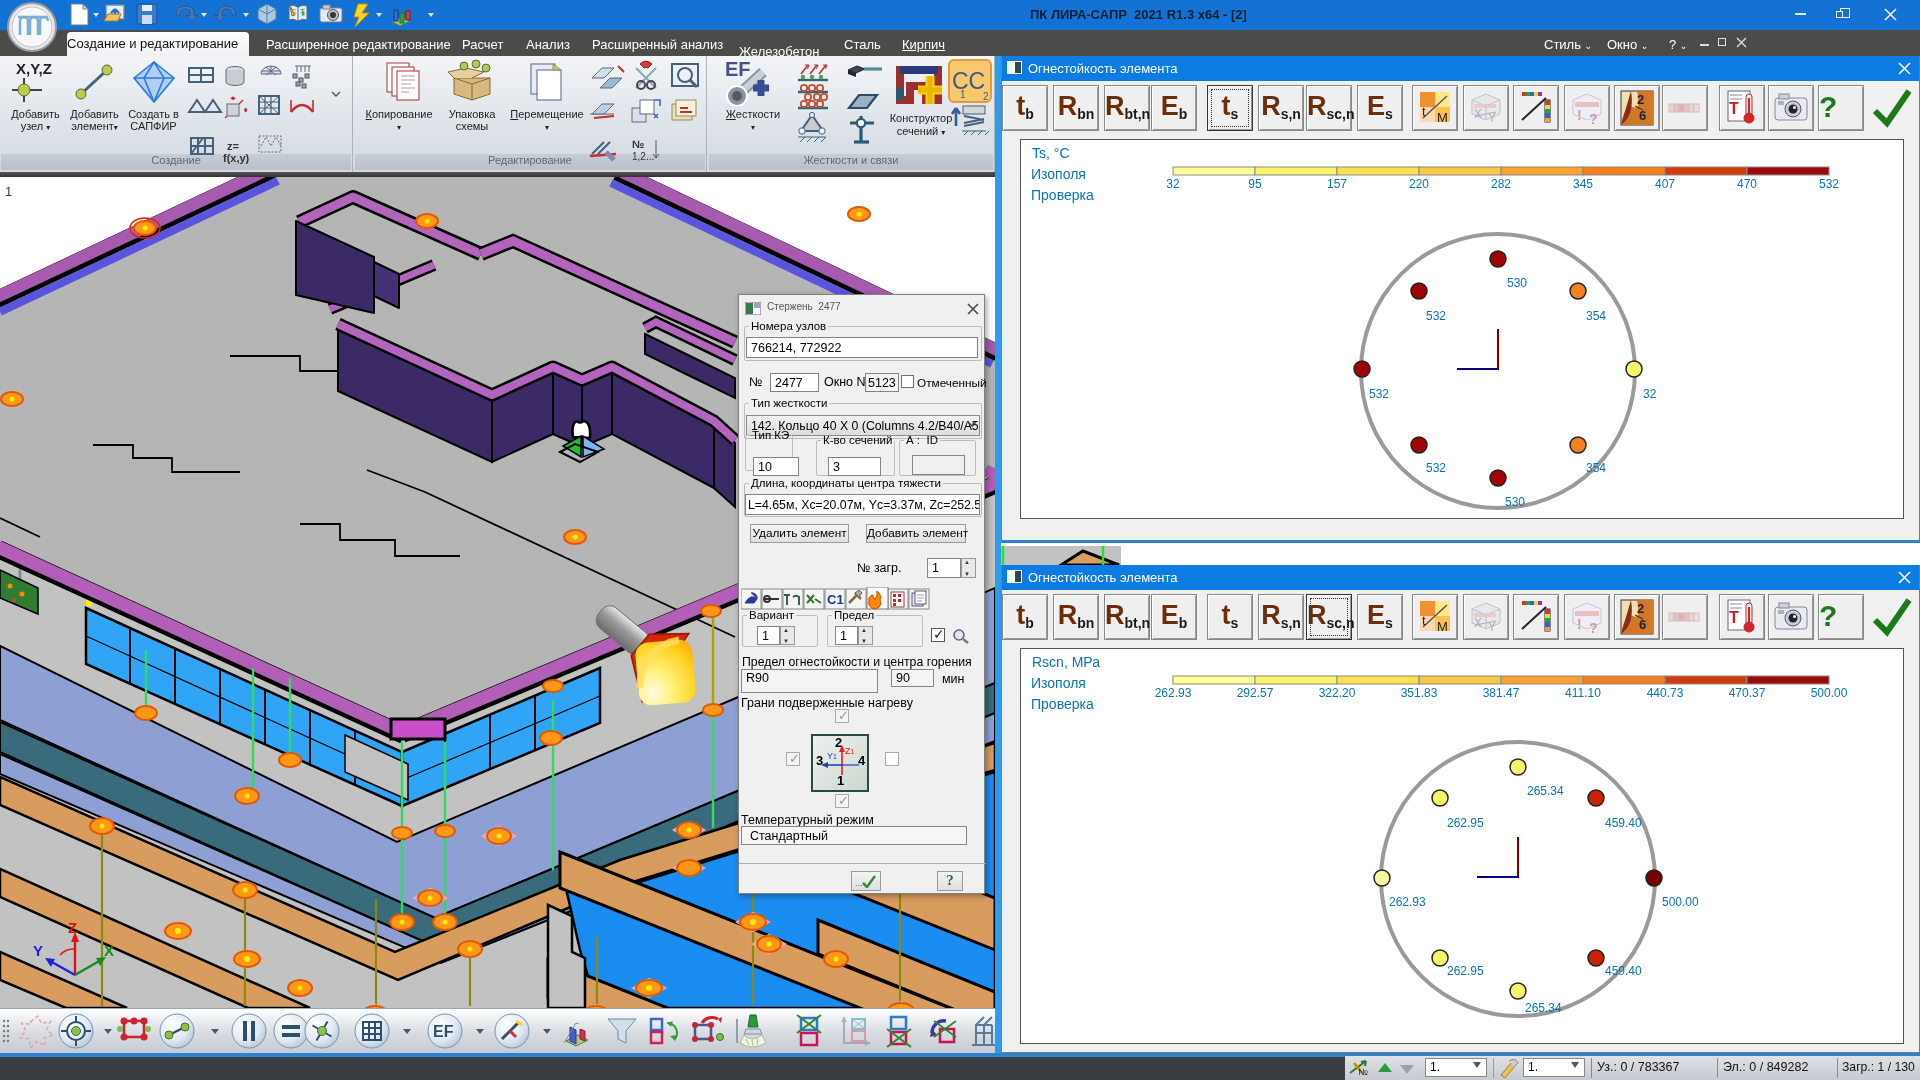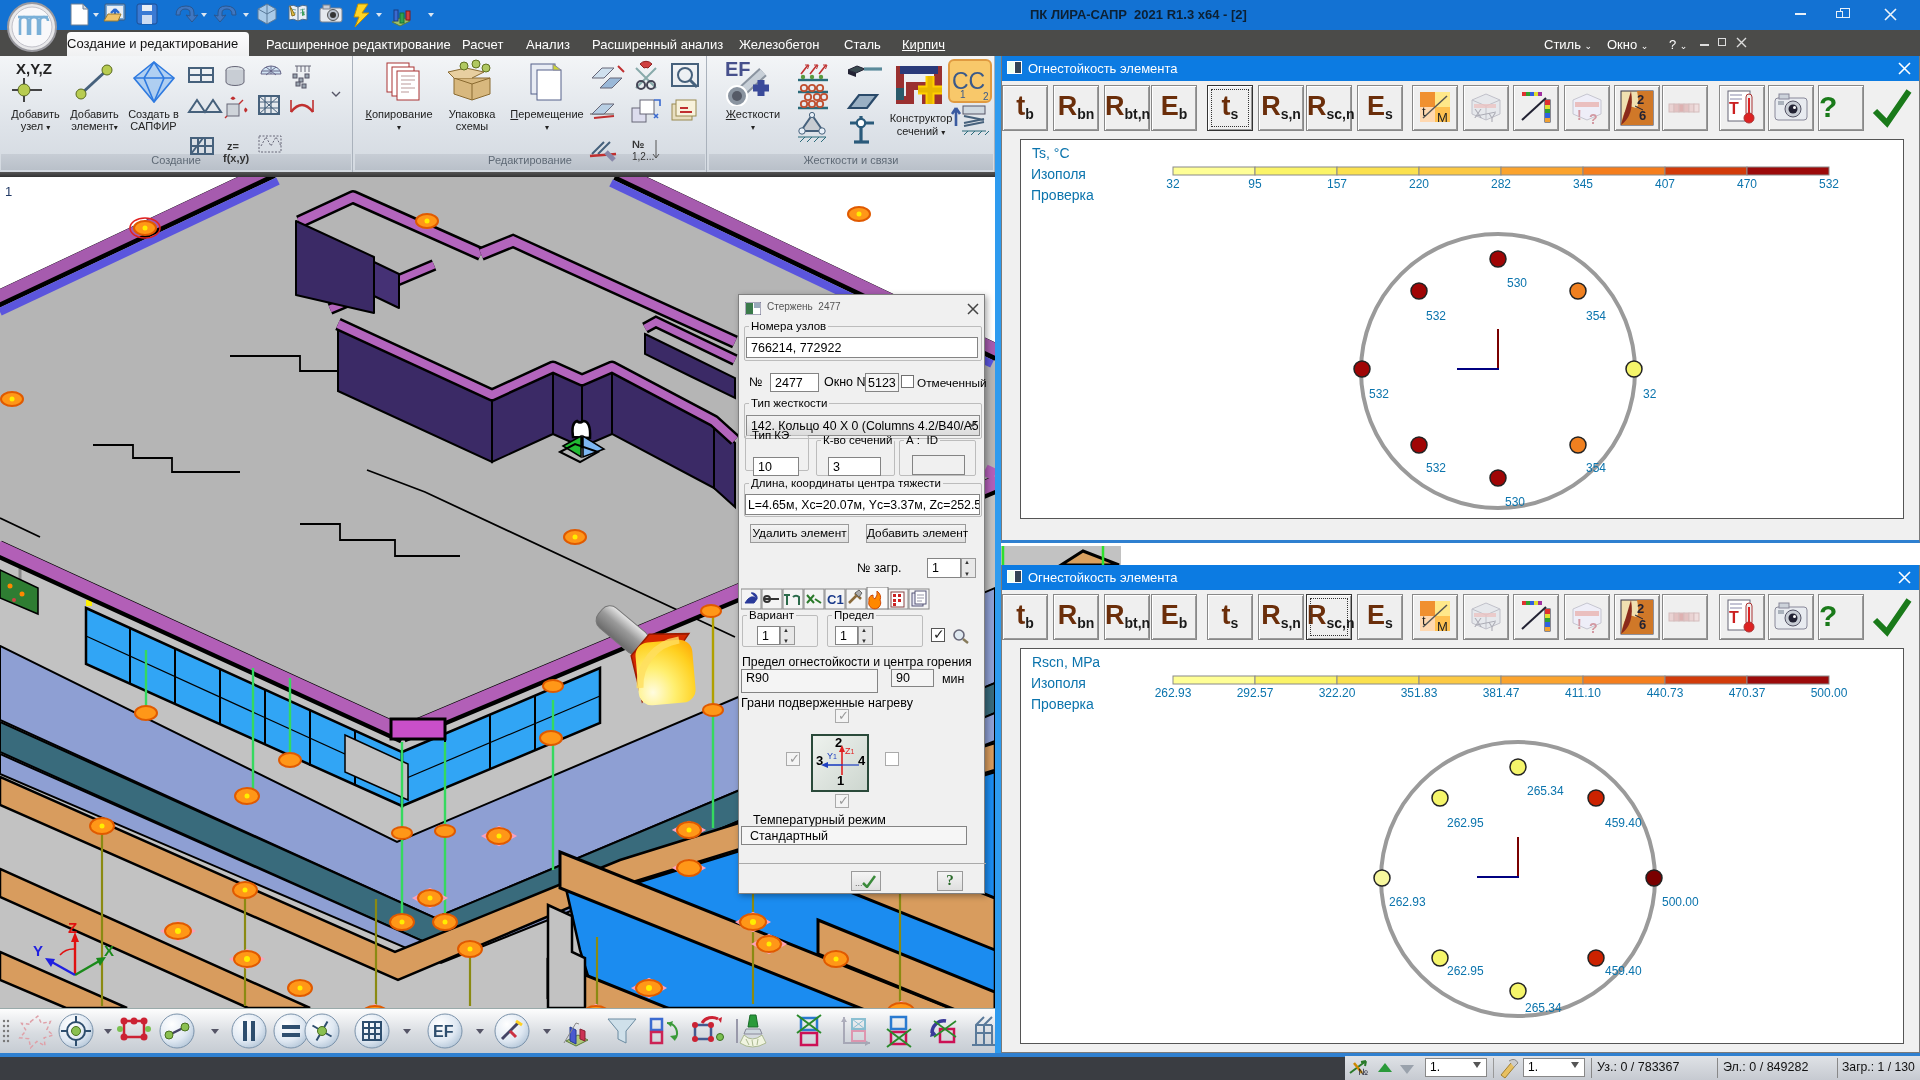--- a/index.html
+++ b/index.html
@@ -120,21 +120,21 @@
     <svg class="abs" style="left:1884px;top:8px;" width="13" height="13">
         <path d="M1 1 l11 11 M12 1 l-11 11" stroke="#eef4fa" stroke-width="1.6"></path>
       </svg>
   </div>
   <div class="abs" id="tabbar">
     <div class="tab tabactive" style="left:67px;width:182px;padding:0;text-align:left;white-space:nowrap;">Создание и редактирование</div>
     <div class="tab" style="left:252px;">Расширенное редактирование</div>
     <div class="tab" style="left:448px;">Расчет</div>
     <div class="tab" style="left:512px;">Анализ</div>
     <div class="tab" style="left:578px;">Расширенный анализ</div>
-    <div class="tab" style="left:725px;">Железобетон</div>
+    <div class="tab" style="left:725px;margin-top:7px;">Железобетон</div>
     <div class="tab" style="left:830px;">Сталь</div>
     <div class="tab" style="left:888px;text-decoration:underline;">Кирпич</div>
     <div class="tab" style="left:1530px;">Стиль <span style="font-size:9px;">⌄</span></div>
     <div class="tab" style="left:1593px;">Окно <span style="font-size:9px;">⌄</span></div>
     <div class="tab" style="left:1655px;">? <span style="font-size:9px;">⌄</span></div>
     <div class="abs" style="left:1700px;top:14px;width:9px;height:2px;background:#ddd;"></div>
     <div class="abs" style="left:1718px;top:8px;width:8px;height:8px;border:1.4px solid #ddd;"></div>
     <svg class="abs" style="left:1736px;top:7px;" width="11" height="11">
         <path d="M1 1 l9 9 M10 1 l-9 9" stroke="#ddd" stroke-width="1.4"></path>
       </svg>
@@ -1143,21 +1143,21 @@
     <div class="inp" style="left:126px;top:78px;width:34px;height:19px;line-height:18px;background:#f4f4f4;padding-left:2px;">5123</div>
     <div class="abs cb" style="left:162px;top:80px;"></div>
     <div class="abs" style="left:178px;top:81px;font-size:11.8px!important;">Отмеченный</div>
     <fieldset class="grp" style="left:5px;top:102px;width:238px;height:42px;">
         <legend>Тип жесткости</legend>
       </fieldset>
     <div class="abs" style="left:7px;top:120px;width:234px;height:21px;background:linear-gradient(#f2f2f2,#dcdcdc);border:1px solid #8a8a8a;font-size:12.3px;line-height:20px;padding-left:4px;padding-right:14px;white-space:nowrap;overflow:hidden;">142. Кольцо 40 X 0 (Columns 4.2/В40/А500</div>
     <svg class="abs" style="left:228px;top:126px;" width="10" height="8">
         <path d="M1 1 l4 4 4 -4" fill="none" stroke="#444" stroke-width="1.5"></path>
       </svg>
-    <fieldset class="grp" style="left:6px;top:134px;width:64px;height:42px;">
+    <fieldset class="grp" style="left:6px;top:134px;width:48px;height:42px;">
         <legend>Тип КЭ</legend>
       </fieldset>
     <div class="inp" style="left:14px;top:162px;width:46px;height:19px;line-height:18px;">10</div>
     <fieldset class="grp" style="left:77px;top:139px;width:77px;height:42px;">
         <legend>К-во сечений</legend>
       </fieldset>
     <div class="inp" style="left:89px;top:162px;width:53px;height:19px;line-height:18px;">3</div>
     <fieldset class="grp" style="left:160px;top:139px;width:77px;height:42px;">
         <legend>А :&nbsp; ID</legend>
       </fieldset>
@@ -1238,21 +1238,21 @@
         <polygon points="23,3 20,10 26,10" fill="#e02020"></polygon>
       <line x1="23" y1="23" x2="5" y2="23" stroke="#2040c0" stroke-width="1.6"></line>
         <polygon points="2,23 9,20 9,26" fill="#2040c0"></polygon>
       <line x1="23" y1="23" x2="40" y2="23" stroke="#2040c0" stroke-width="1.2"></line>
       <text x="26" y="12" font-size="9" fill="#e02020">Z<tspan font-size="7">1</tspan></text>
       <text x="8" y="17" font-size="9" fill="#2040c0">Y<tspan font-size="7">1</tspan></text>
     </svg>
     <div class="abs cbg" style="left:47px;top:457px;"></div>
     <div class="abs cbe" style="left:146px;top:457px;"></div>
     <div class="abs cbg" style="left:96px;top:499px;"></div>
-    <div class="abs" style="left:2px;top:518px;margin-left:12px;">Температурный режим</div>
+    <div class="abs" style="left:2px;top:518px;">Температурный режим</div>
     <div class="inp" style="left:2px;top:531px;width:226px;height:19px;line-height:18px;background:#f6f6f6;padding-left:8px;">Стандартный</div>
     <div class="abs" style="left:0;top:568px;width:247px;border-top:1px solid #aaa;"></div>
     <div class="btn" style="left:112px;top:576px;width:30px;height:20px;"><svg width="22" height="14" style="margin-top:2px;">
           <text x="0" y="12" font-size="9" fill="#555">...</text>
           <path d="M8 9 l4 4 8 -11" stroke="#3a8a3a" stroke-width="2.5" fill="none"></path>
         </svg></div>
     <div class="btn" style="left:198px;top:576px;width:26px;height:20px;"><span style="font-family:'Liberation Serif';font-weight:bold;color:#2a6a2a;font-size:15px;">?</span></div>
   </div>
 </div>
 

